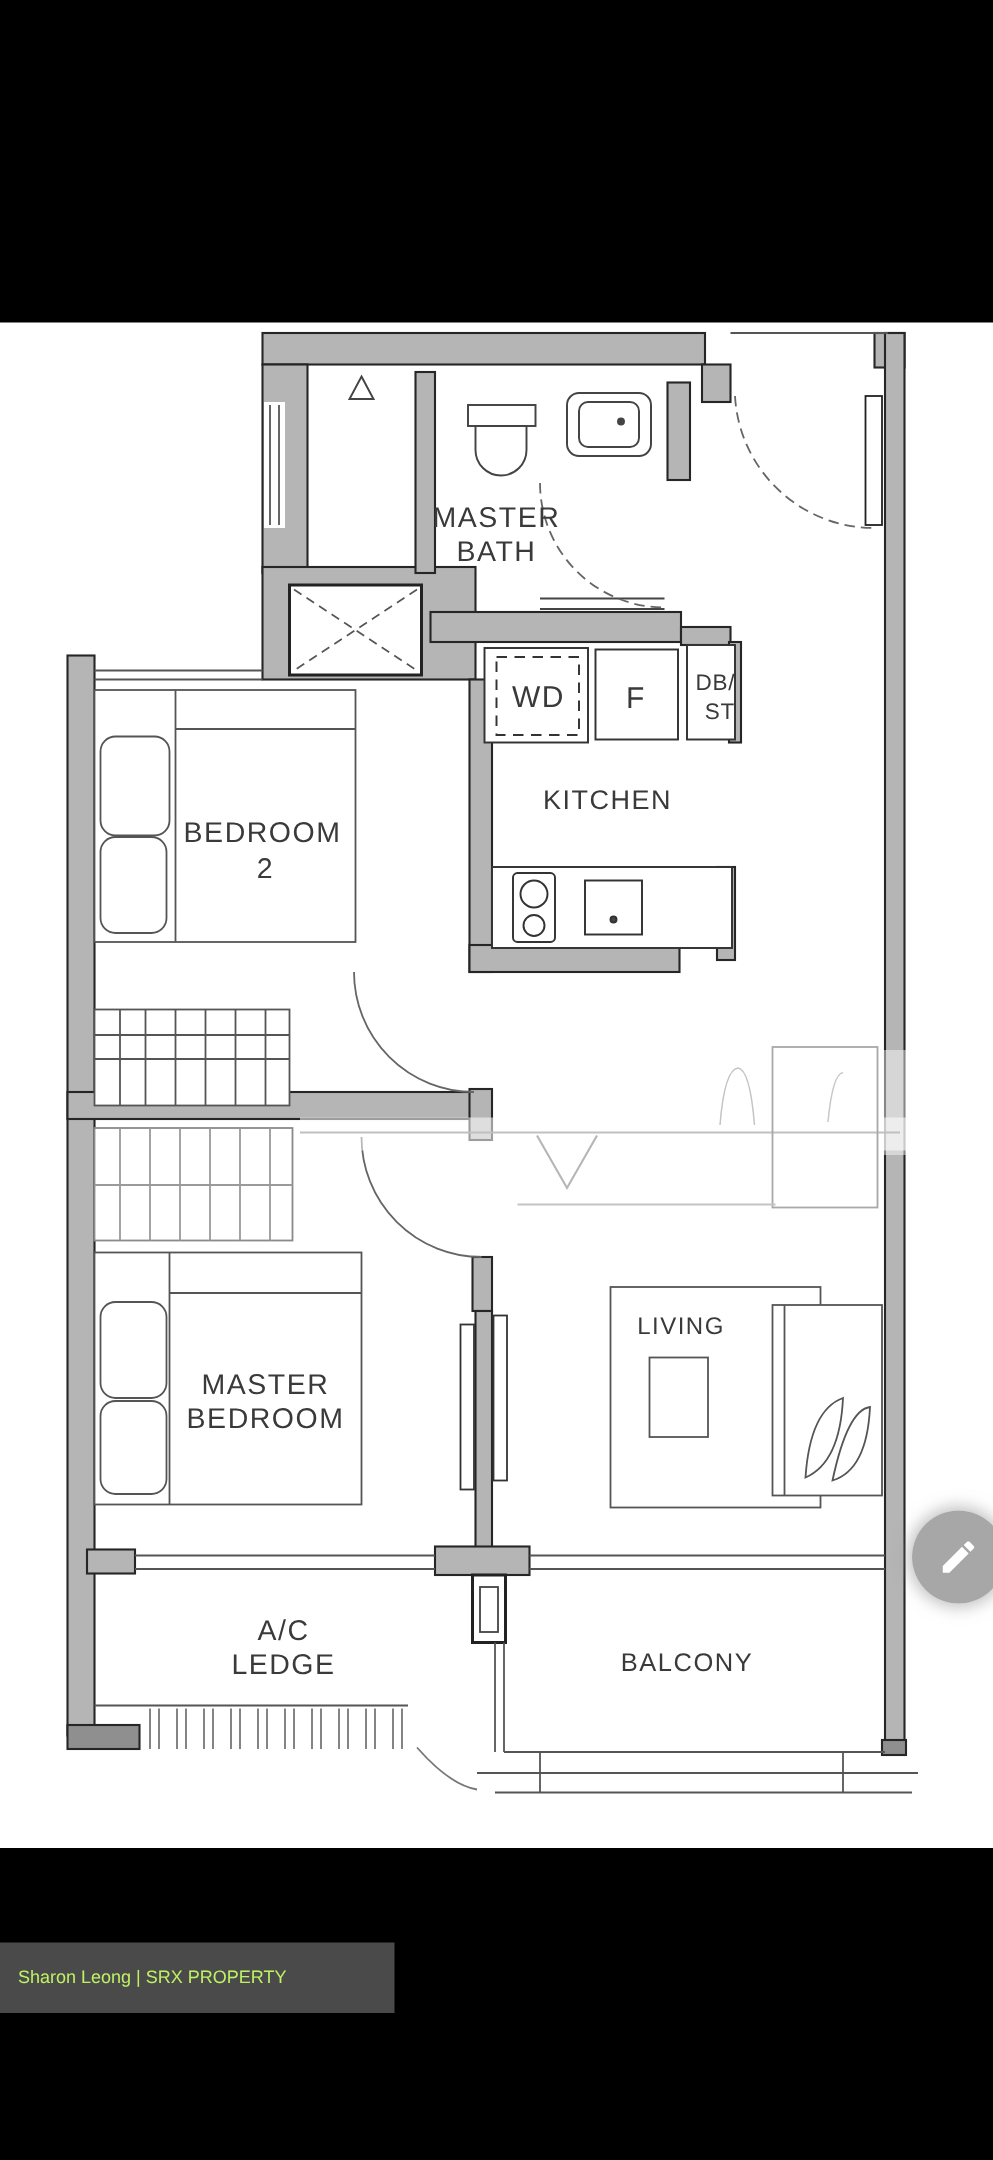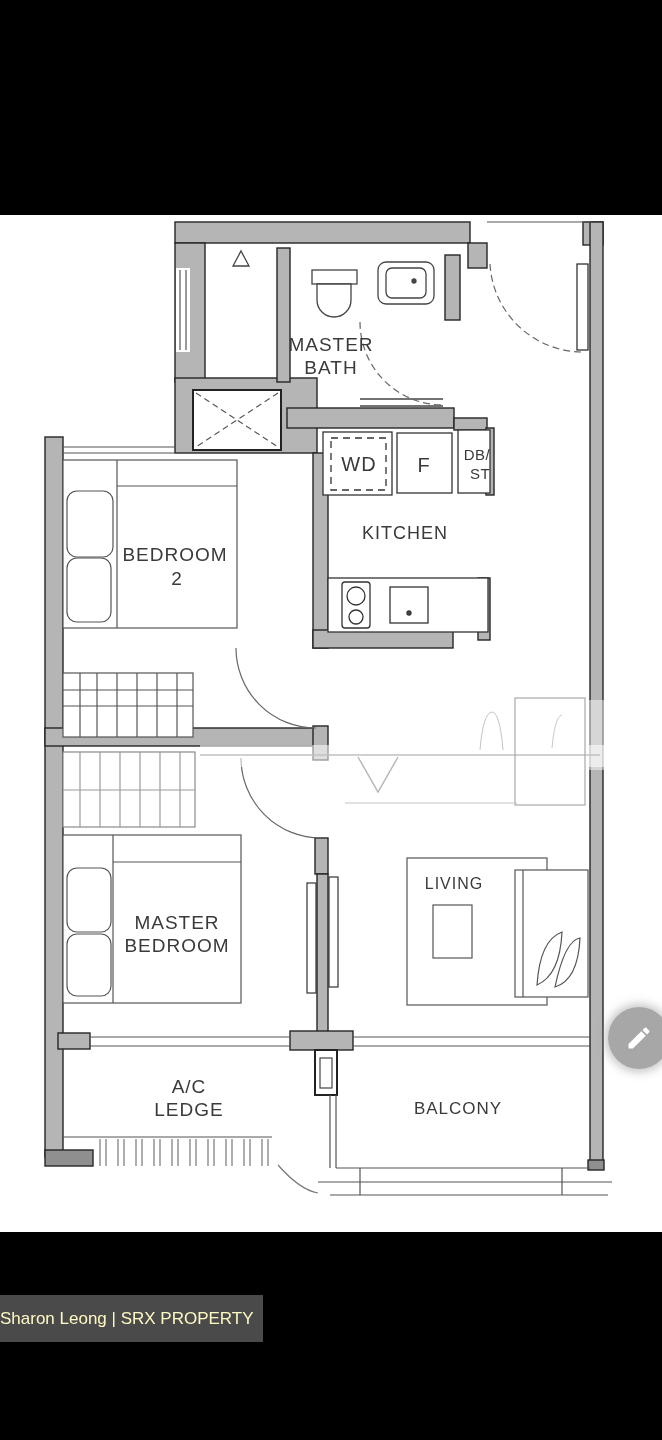--- a/index.html
+++ b/index.html
@@ -8,21 +8,21 @@
   .plan-canvas{position:absolute;left:0;top:215px;width:662px;height:1017px;background:#fff;}
   svg{display:block}
   svg text{font-family:"Liberation Sans",sans-serif;fill:#3a3a3a;letter-spacing:1px;}
   .room-label{font-size:19px;}
   .small-label{font-size:15px;letter-spacing:0.5px;}
   .appl-label{font-size:20px;}
   .kitchen-label{font-size:18px;}
   .living-label{font-size:16px;}
   .balcony-label{font-size:17px;}
   .caption-bar{position:absolute;left:0;top:1295px;width:263px;height:47px;background:#4a4a4a;}
-  .caption-bar span{display:block;color:#fef9c3;font-size:17px;line-height:47px;
+  .caption-bar span{display:block;color:#bef264;font-size:12px;line-height:47px;padding-left:12px;
                     white-space:nowrap;}
   .edit-fab{position:absolute;left:608px;top:1007px;width:62px;height:62px;border:none;
             border-radius:50%;background:rgba(148,148,148,0.82);
             box-shadow:0 0 10px 3px rgba(148,148,148,0.55);cursor:pointer;
             display:flex;align-items:center;justify-content:center;padding:0;}
   .edit-fab svg{width:28px;height:28px;}
 </style>
 </head>
 <body>
 

